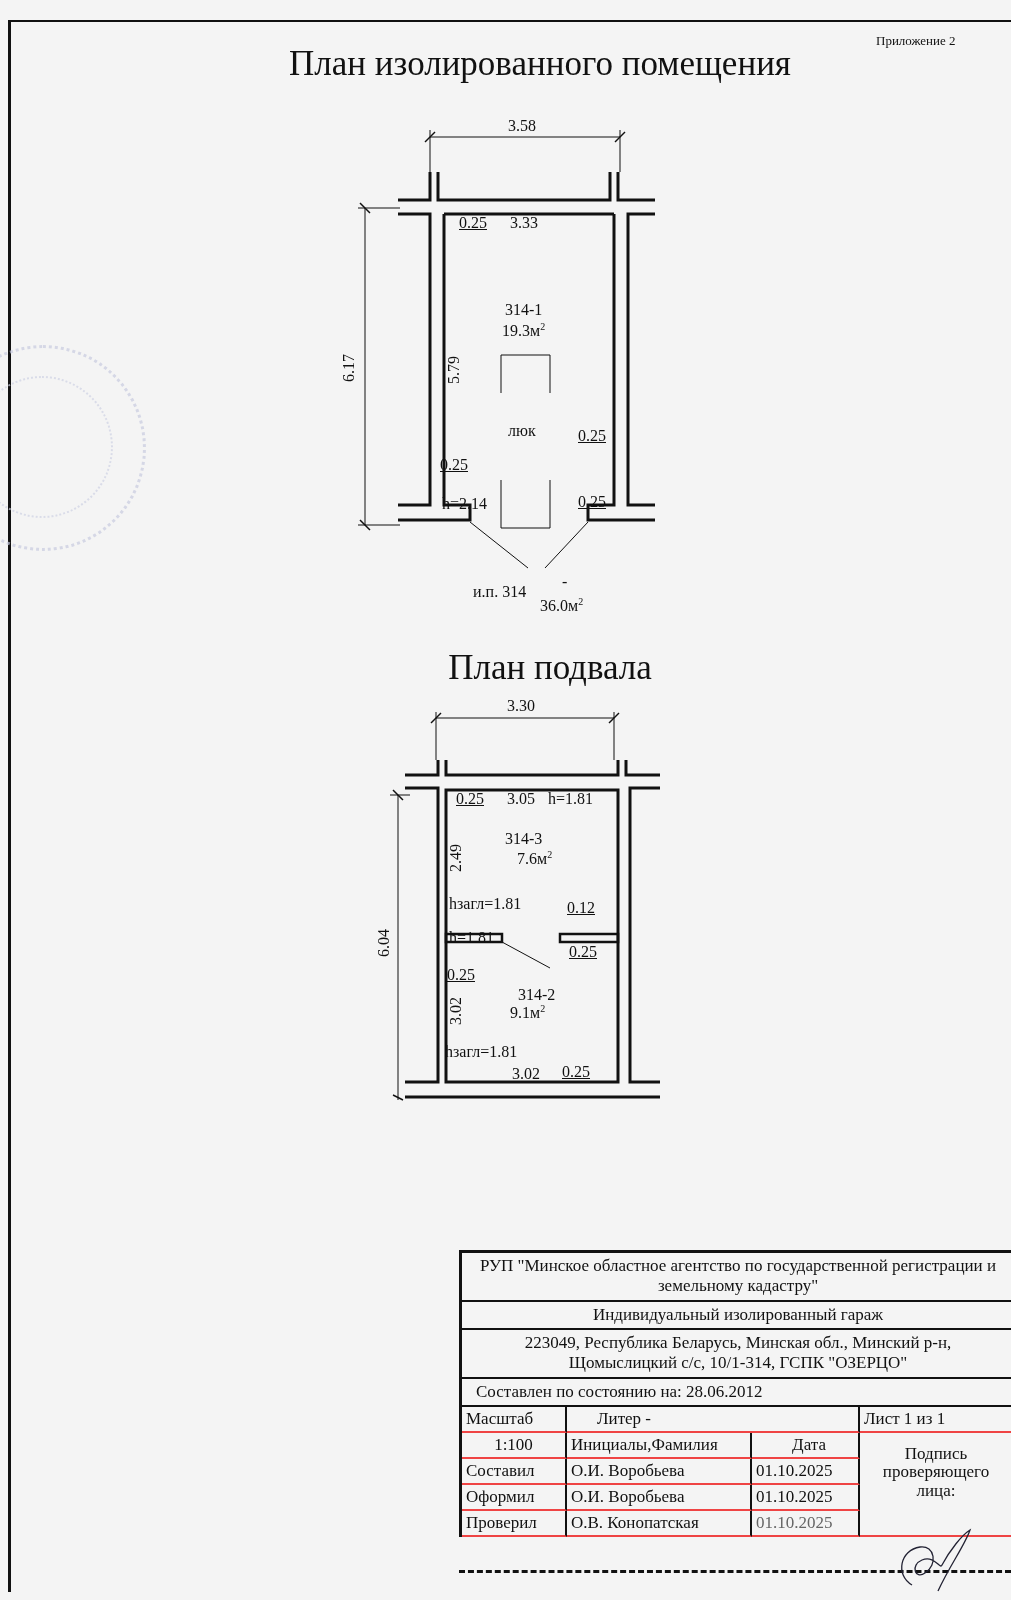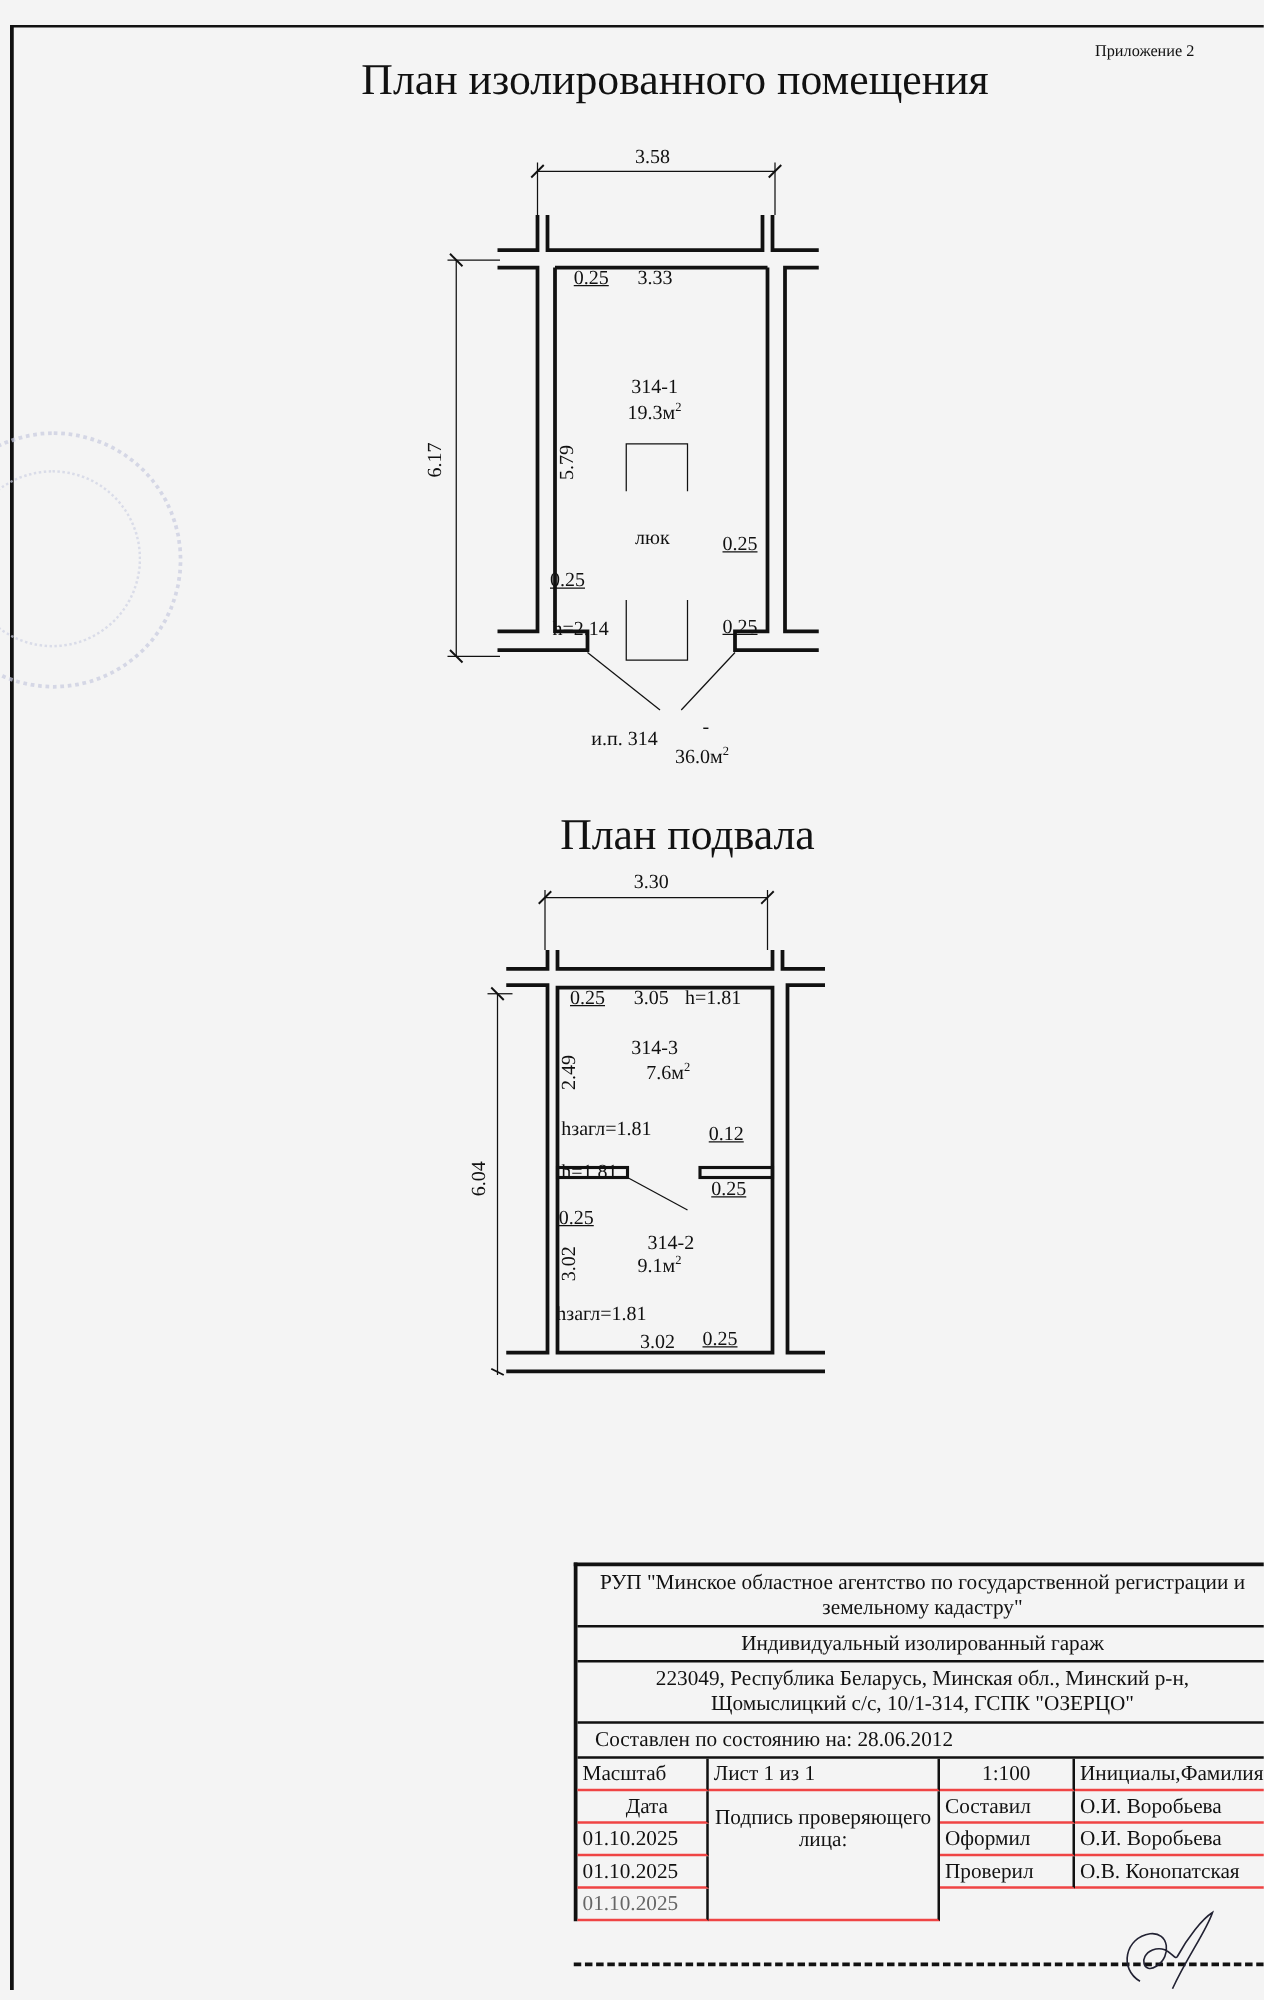--- a/index.html
+++ b/index.html
@@ -132,20 +132,21 @@
 <div class="lbl" style="left:512px;top:1066px;">3.02</div>
 <div class="lbl u" style="left:562px;top:1064px;">0.25</div>
 
 <div class="tblock">
   <div class="trow" style="padding:3px 10px;line-height:1.2;">РУП "Минское областное агентство по государственной регистрации и земельному кадастру"</div>
   <div class="trow" style="padding:3px 0;">Индивидуальный изолированный гараж</div>
   <div class="trow" style="padding:3px 10px;line-height:1.2;">223049, Республика Беларусь, Минская обл., Минский р-н, Щомыслицкий с/с, 10/1-314, ГСПК "ОЗЕРЦО"</div>
   <div class="trow" style="text-align:left;padding:3px 14px;">Составлен по состоянию на: 28.06.2012</div>
   <div class="tgrid">
     <div>Масштаб</div>
+    <div style="grid-column:span 2;text-align:left;padding-left:30px;">Литер  -</div>
     <div>Лист 1 из 1</div>
     <div style="text-align:center;">1:100</div>
     <div>Инициалы,Фамилия</div>
     <div style="text-align:center;padding-left:12px;">Дата</div>
     <div class="sig-cell" style="grid-row:span 4;white-space:normal;padding-top:12px;">Подпись проверяющего лица:</div>
     <div>Составил</div>
     <div>О.И. Воробьева</div>
     <div>01.10.2025</div>
     <div>Оформил</div>
     <div>О.И. Воробьева</div>

